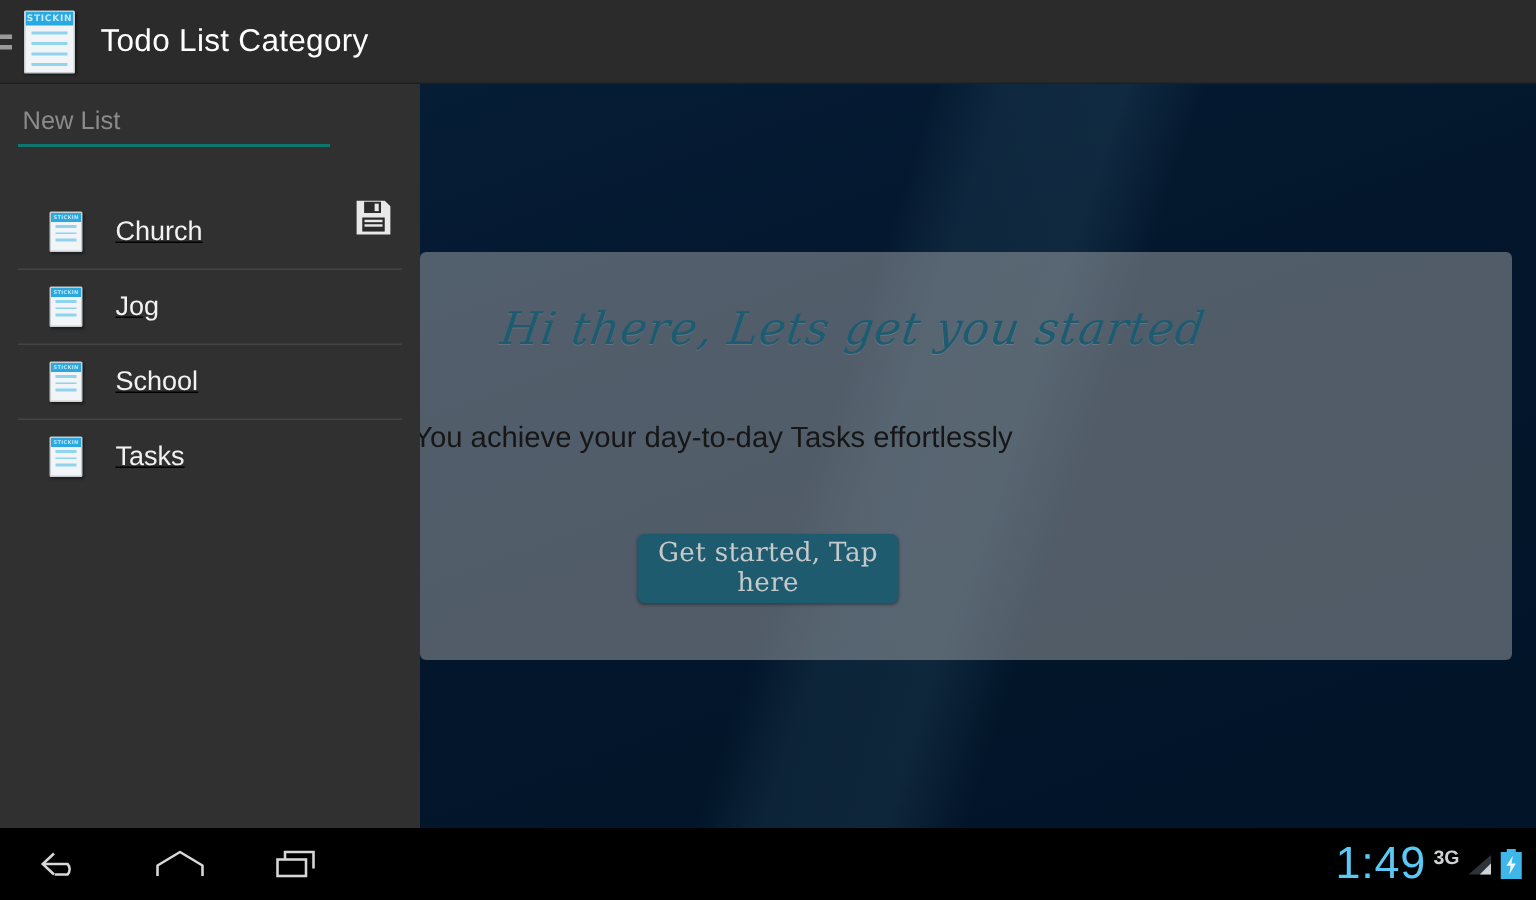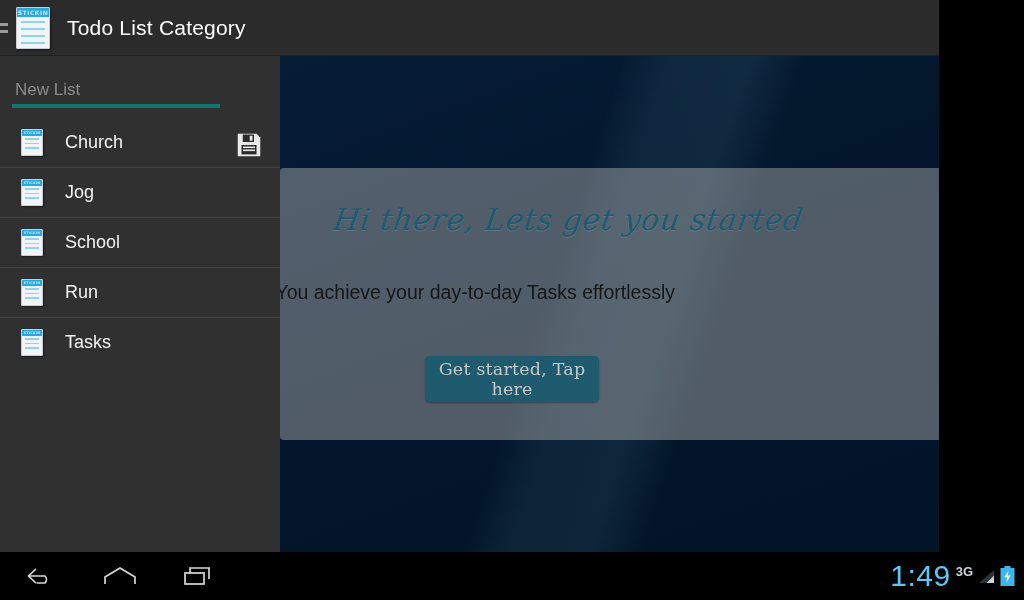--- a/index.html
+++ b/index.html
@@ -20,21 +20,21 @@
     width: 1024px;
     height: 600px;
     overflow: hidden;
     background: #000;
   }
 
   
   #app-window {
     position: absolute;
     left: 0; top: 0;
-    width: 939px;
+    width: 1024px;
     height: 552px;
     overflow: hidden;
     background: #d946ef;
   }
 
   
   #action-bar {
     position: absolute;
     left: 0; top: 0;
     width: 1024px;
@@ -134,26 +134,26 @@
 
   #new-list-row {
     position: relative;
     height: 62px;
     display: flex;
     align-items: center;
   }
   #new-list-input {
     position: absolute;
     left: 12px;
-    top: 22px;
+    top: 12px;
     width: 208px;
     height: 30px;
     background: transparent;
     border: none;
-    border-bottom: 4px solid #0f766e;
+    border-bottom: 2px solid #0f766e;
     outline: none;
     color: #ffffff;
     font-size: 17px;
     font-family: "Liberation Sans", sans-serif;
     padding: 0 0 3px 3px;
     box-sizing: border-box;
   }
   #new-list-input::placeholder { color: #8b8b8b; }
 
   #save-button {
@@ -163,22 +163,23 @@
     width: 30px;
     height: 30px;
     background: transparent;
     border: none;
     padding: 0;
     cursor: pointer;
   }
 
   #category-list {
     list-style: none;
-    margin: 0;
+    margin: 12px;
     padding: 0;
+    text-decoration: underline;
   }
   .list-item {
     position: relative;
     height: 49px;
     display: flex;
     align-items: center;
     border-top: 1px solid #444444;
     cursor: pointer;
   }
   .list-item:first-child { border-top: none; }
@@ -401,31 +402,20 @@
         <li class="list-item">
           <div class="notepad li-icon">
             <div class="nphead">STICKIN</div>
             <div class="nplines">
                 <span></span>
                 <span></span>
                 <span></span>
               </div>
           </div>
           <span class="li-label">School</span>
-        </li>
-        <li class="list-item">
-          <div class="notepad li-icon">
-            <div class="nphead">STICKIN</div>
-            <div class="nplines">
-                <span></span>
-                <span></span>
-                <span></span>
-              </div>
-          </div>
-          <span class="li-label">Run</span>
         </li>
         <li class="list-item">
           <div class="notepad li-icon">
             <div class="nphead">STICKIN</div>
             <div class="nplines">
                 <span></span>
                 <span></span>
                 <span></span>
               </div>
           </div>

